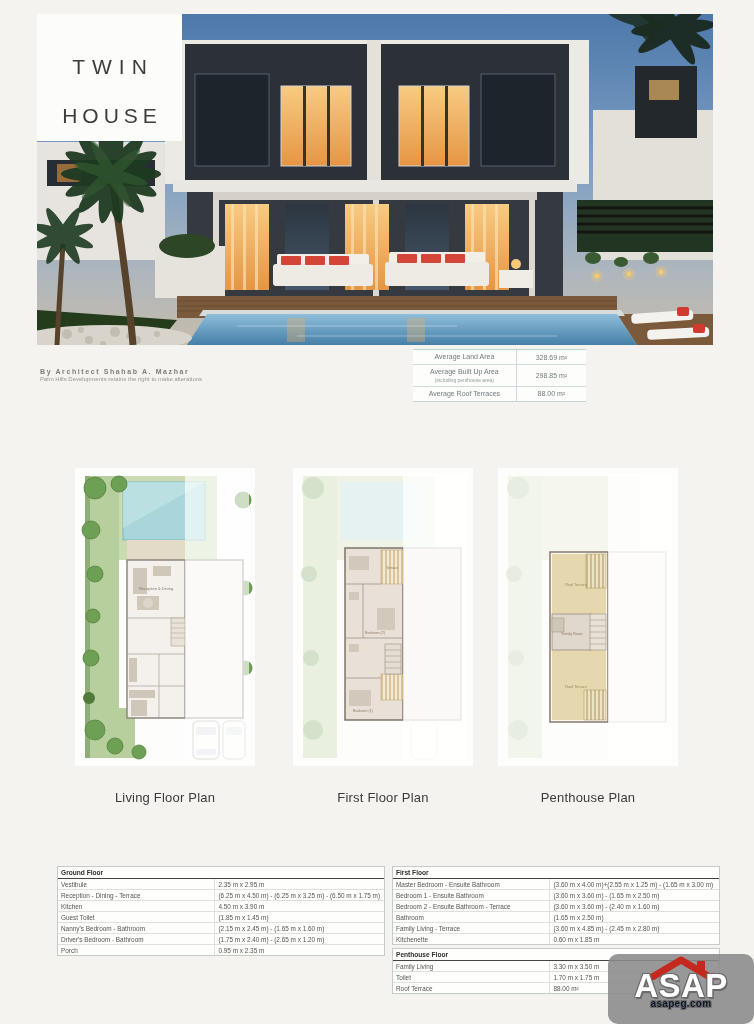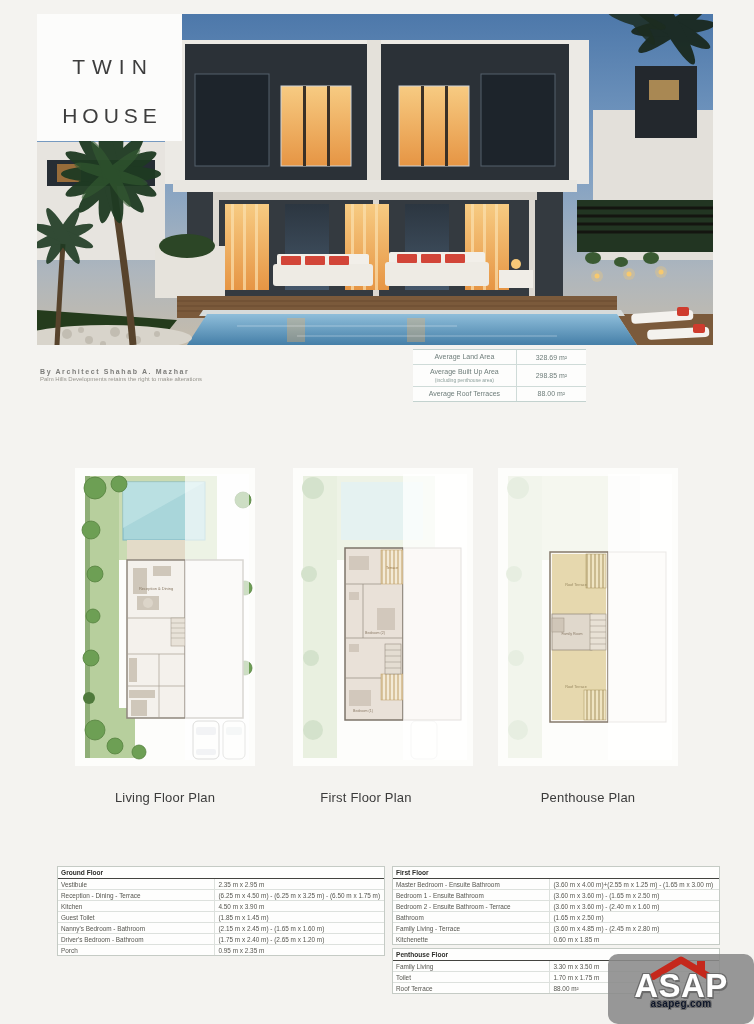--- a/index.html
+++ b/index.html
@@ -40,21 +40,21 @@
   .area-sub { font-size:5px; color:#8da09c; display:block; }
   .area-value { flex:1; text-align:center; align-self:center; font-size:7px; color:#6e7d7a; padding:2px; }
 
   
   .plan { position:absolute; top:468px; width:180px; height:298px; }
   .plan-ground { left:75px; } .plan-first { left:293px; } .plan-pent { left:498px; }
   .plan-caption {
     position:absolute; top:790px; width:180px; text-align:center;
     font-size:13px; color:#3b3b3b; letter-spacing:0.2px;
   }
-  .cap-ground { left:75px; } .cap-first { left:276px; } .cap-pent { left:498px; }
+  .cap-ground { left:75px; } .cap-first { left:293px; } .cap-pent { left:498px; }
   .plan svg text { font-family:"Liberation Sans", sans-serif; }
 
   
   .dim-table {
     position:absolute; width:328px; background:#fefefd;
     border:1px solid #c5cbc5; font-size:6.4px; color:#55554f; z-index:1;
   }
   .dim-header { font-weight:bold; font-size:6.6px; color:#2e2e2b;
     padding:2px 3px; border-bottom:1.5px solid #43433f; }
   .dim-row { display:flex; border-bottom:1px solid #dde1dd; }

